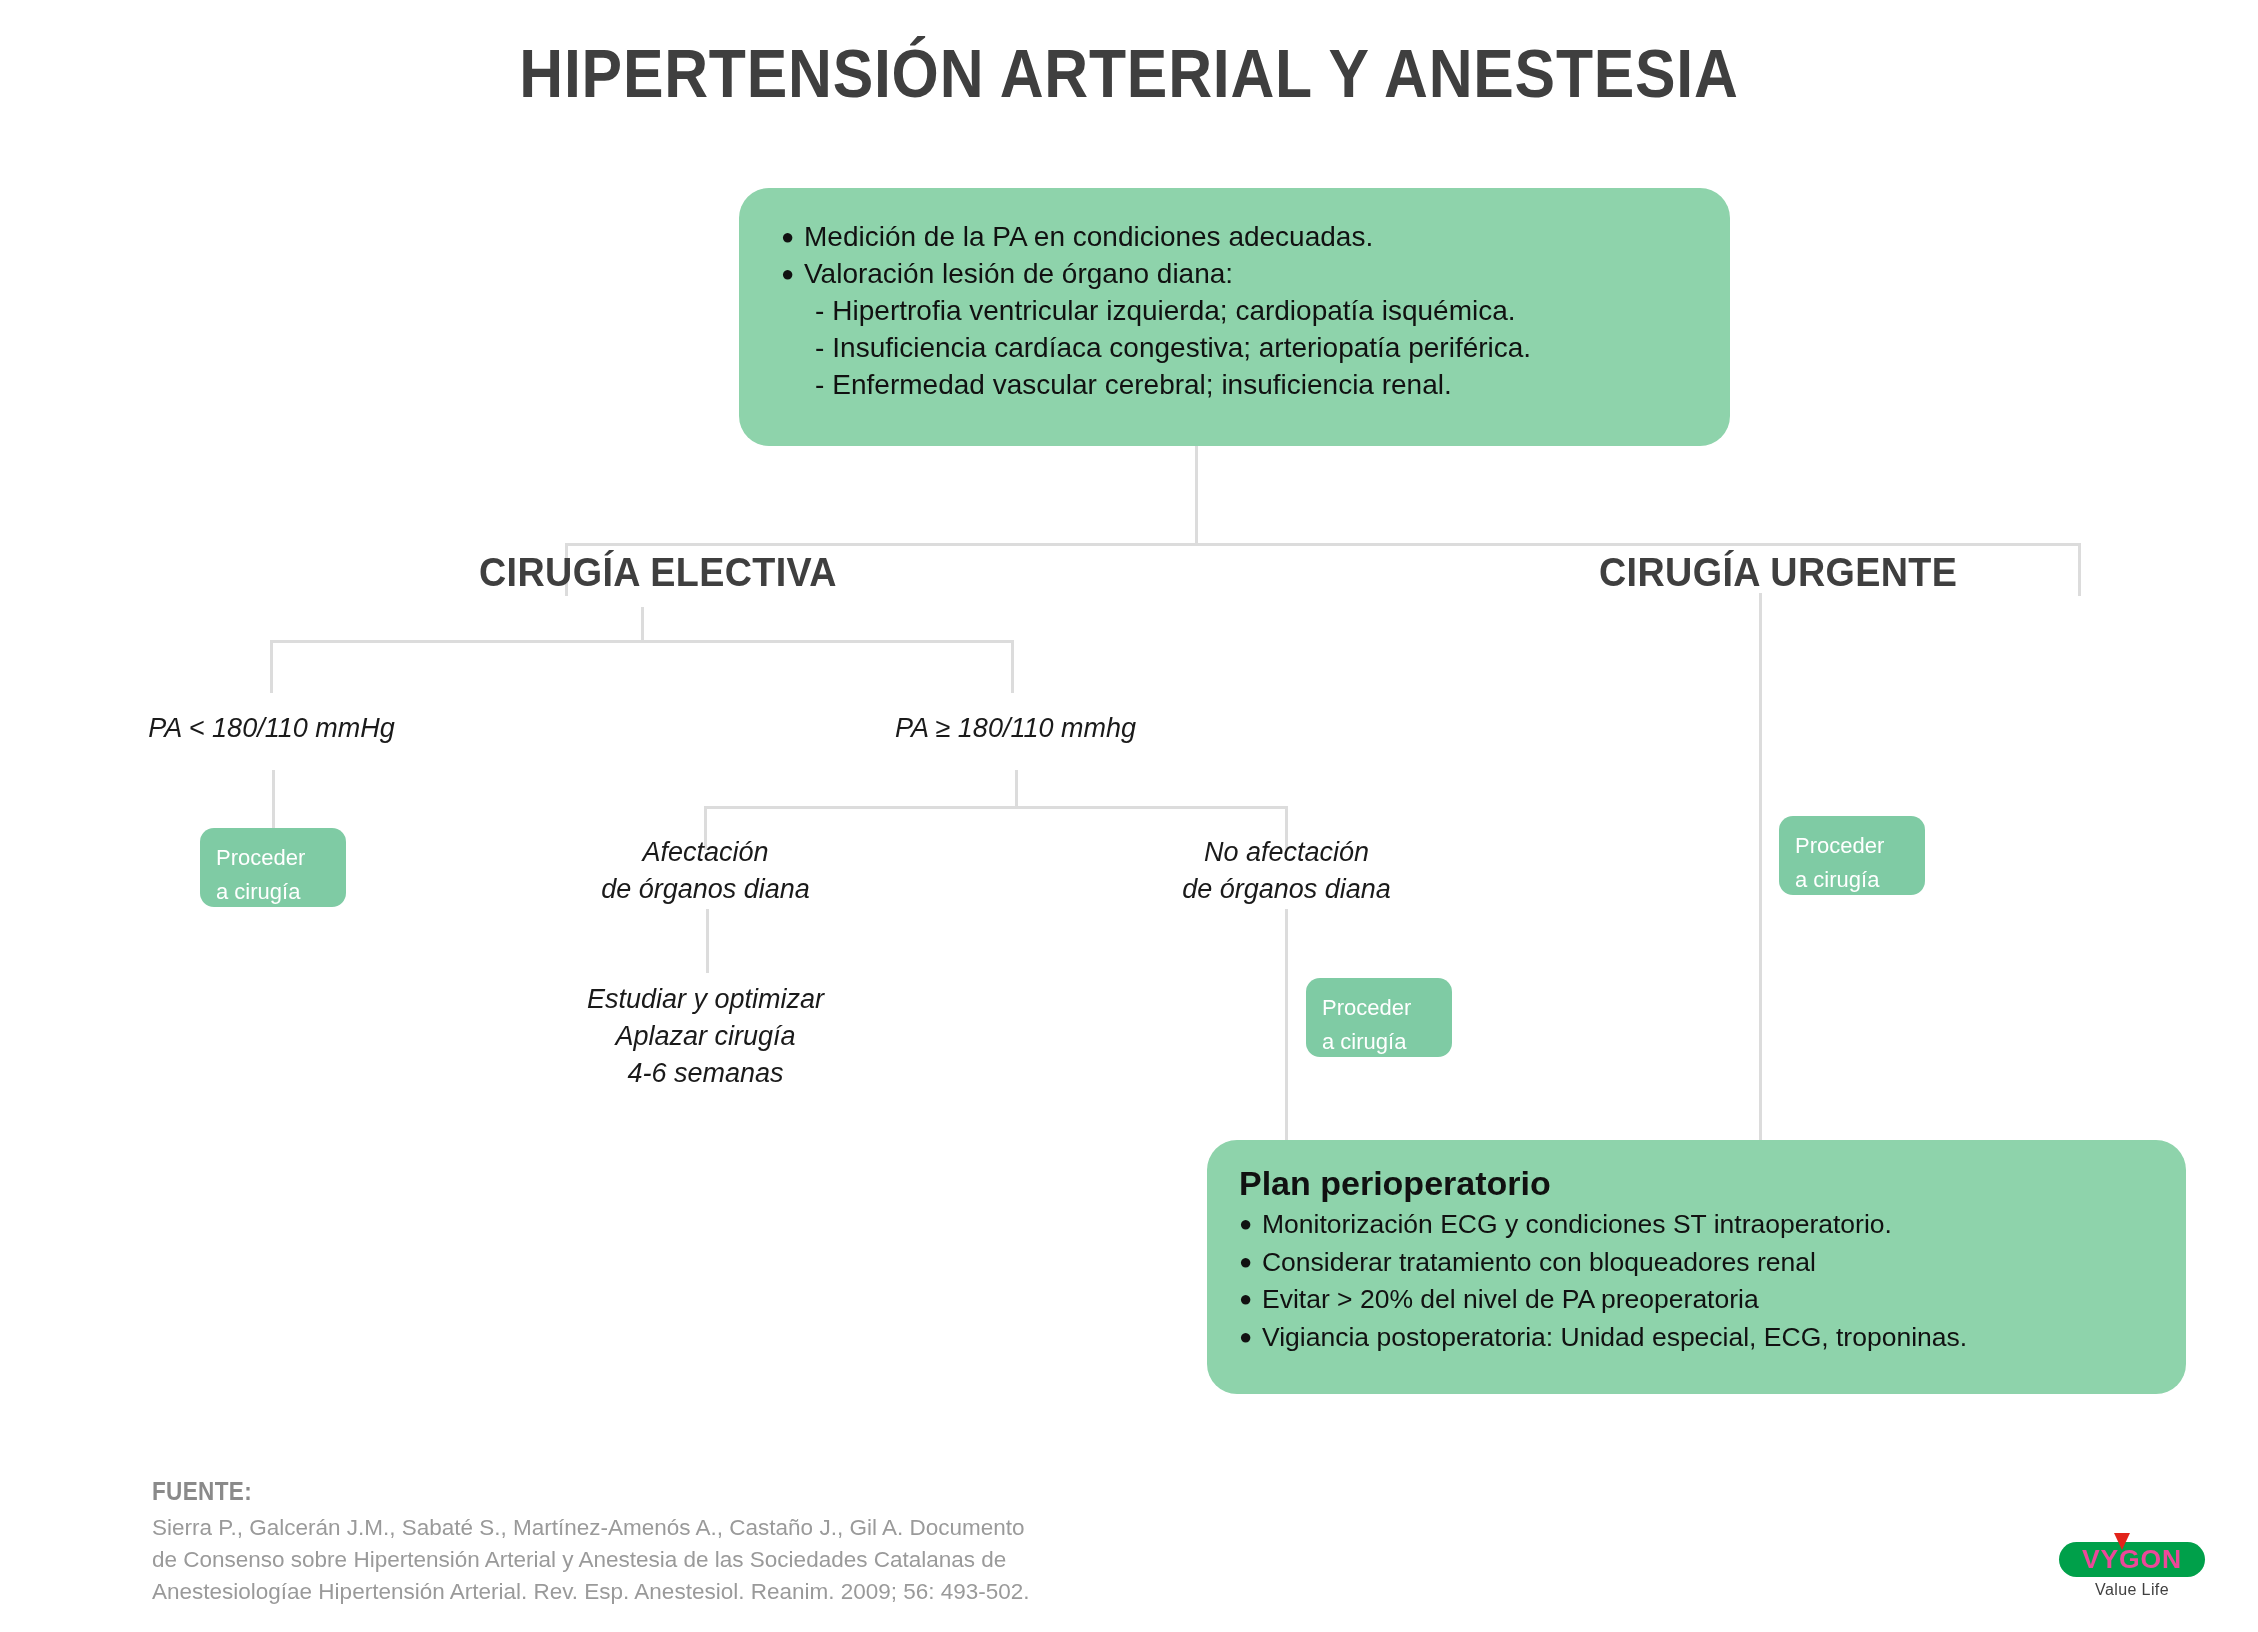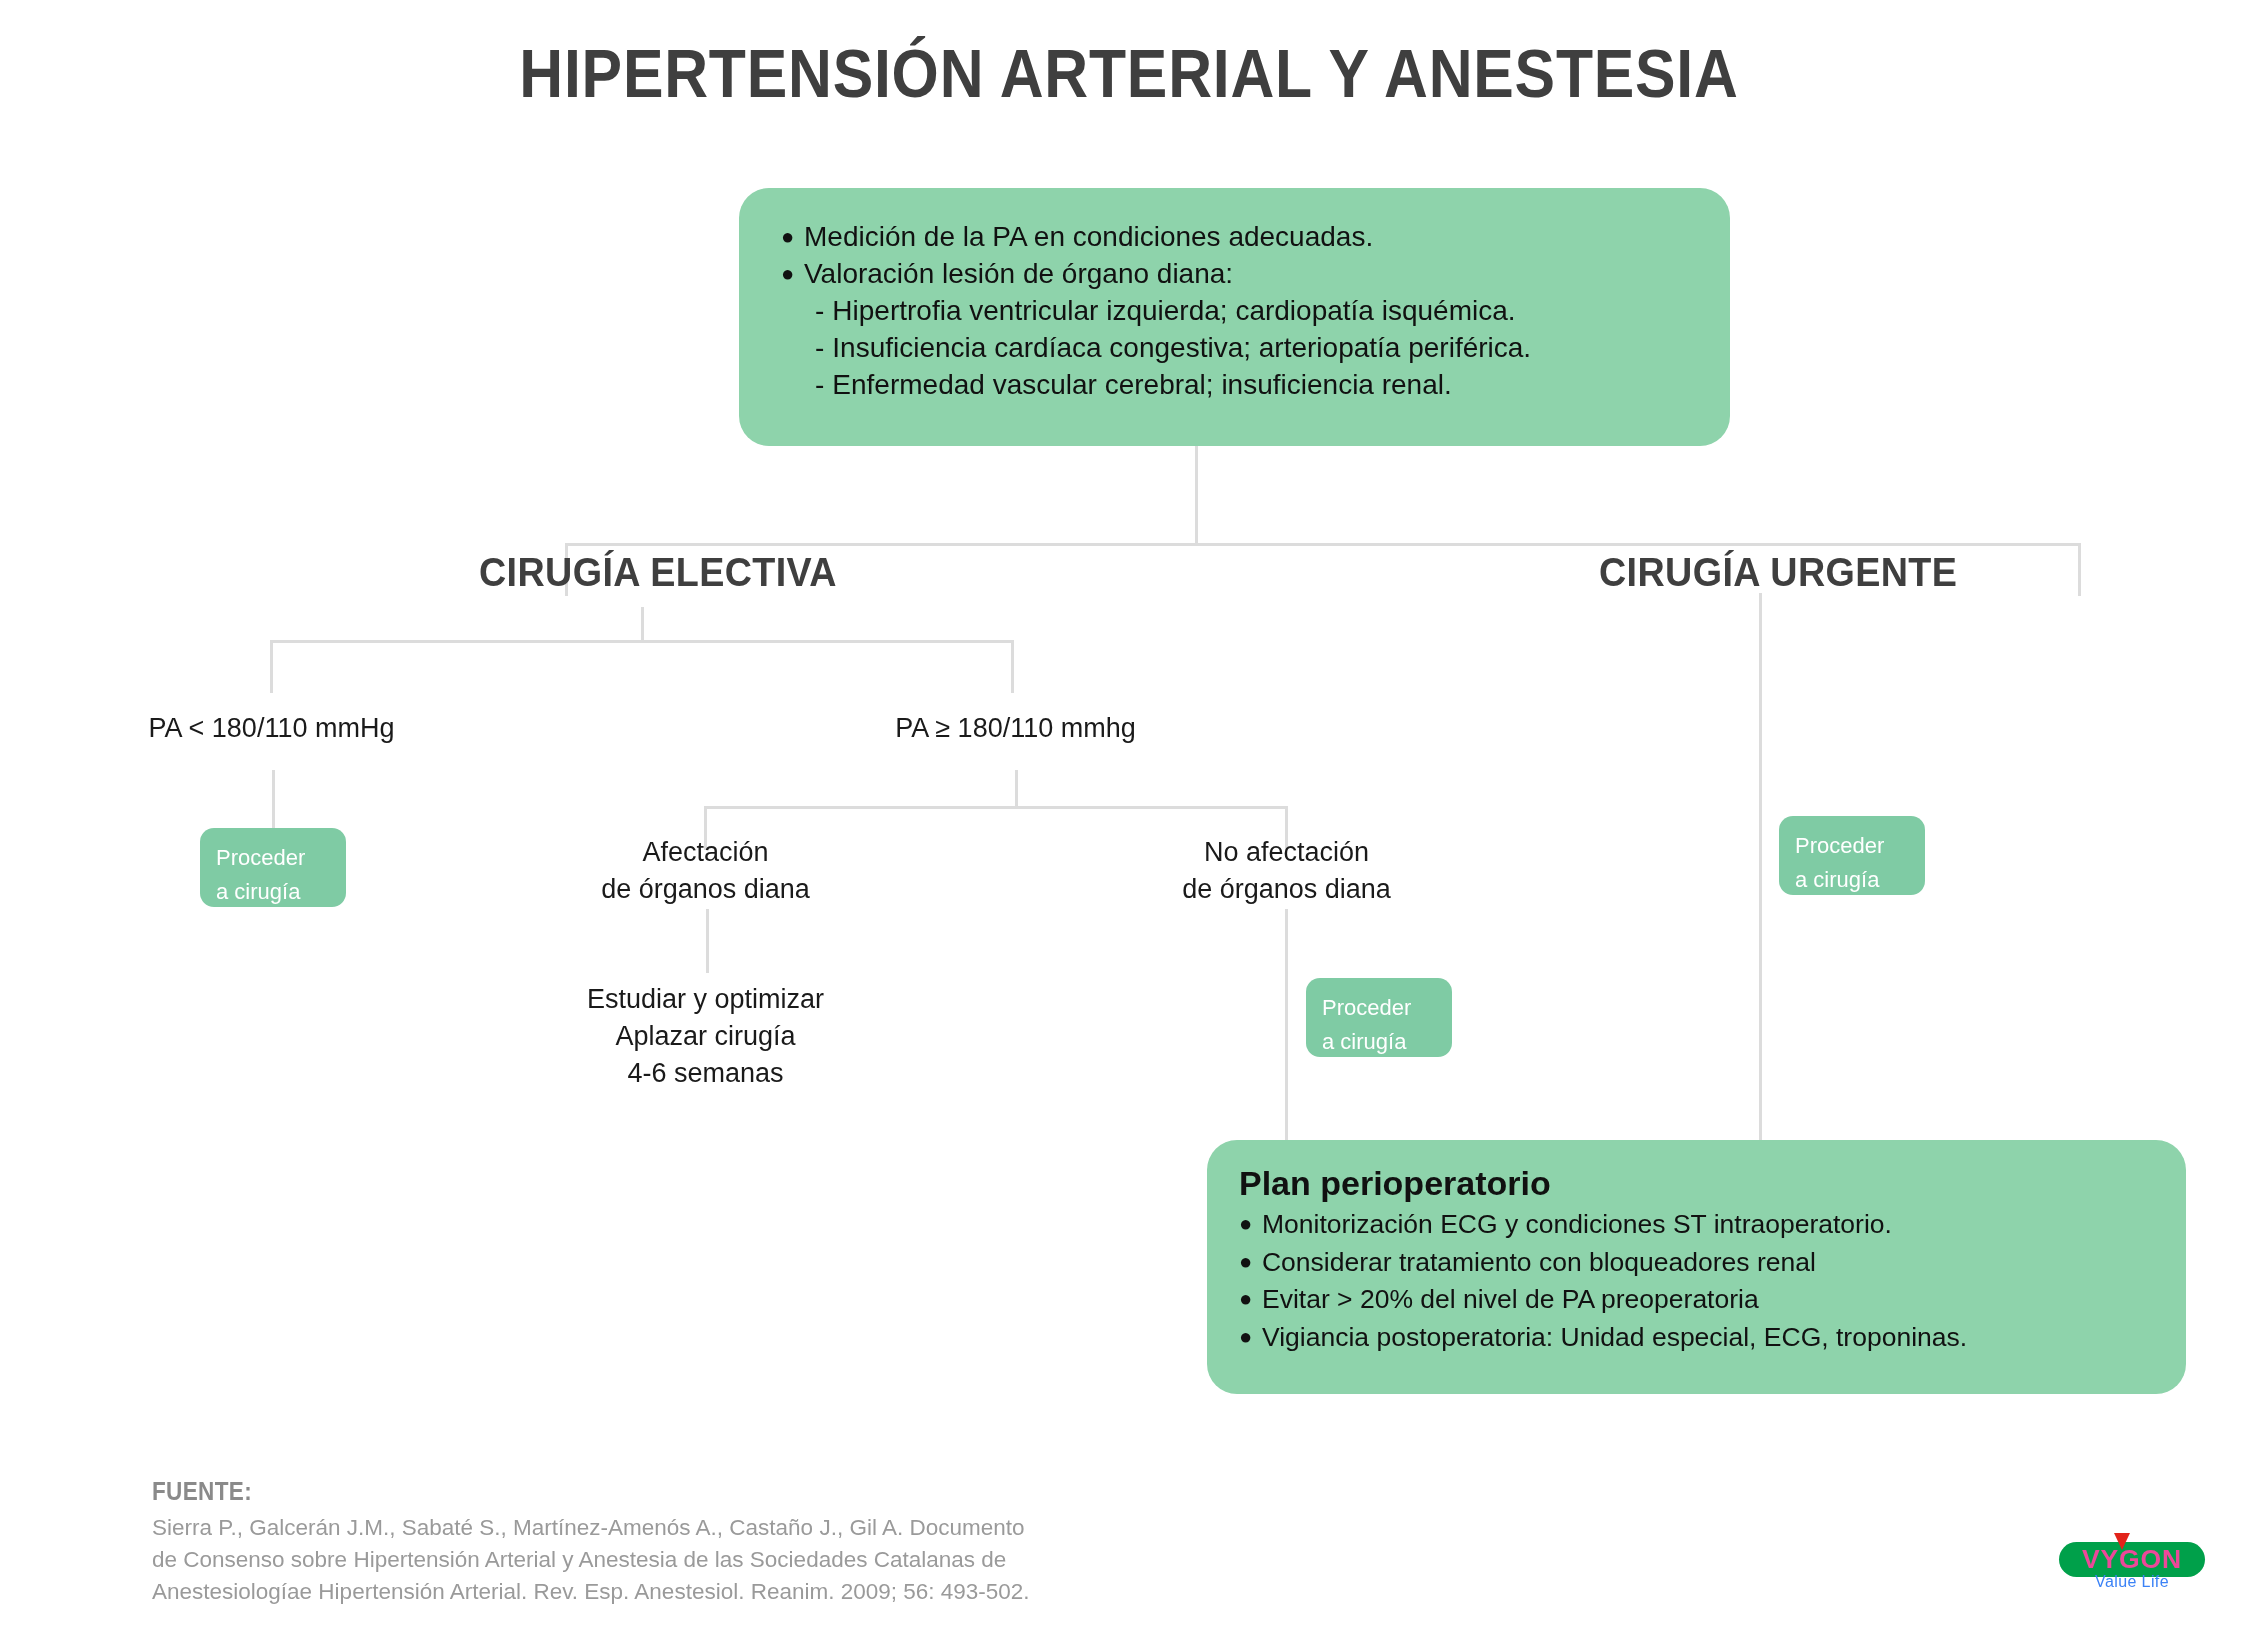--- a/index.html
+++ b/index.html
@@ -102,20 +102,21 @@
   #head-urgente  { left: 1599px; top: 549px; transform-origin: left top; }
 
   
   .node-text {
     position: absolute;
     font-size: 27px;
     line-height: 37px;
     color: #1a1a1a;
     text-align: center;
     white-space: pre-line;
+    font-style: italic;
   }
 
   
   .pill {
     position: absolute;
     background: #7fcba4;
     border-radius: 14px;
     color: #ffffff;
     font-size: 22px;
     line-height: 34px;
@@ -194,24 +195,24 @@
     top: 0px;
     width: 0;
     height: 0;
     border-left: 8px solid transparent;
     border-right: 8px solid transparent;
     border-top: 17px solid #e2231a;
   }
   #logo-tag {
     position: absolute;
     left: 0;
-    top: 40px;
-    width: 146px;
-    text-align: center;
-    color: #3b82f6;
+    top: 48px;
+    width: 146px;
+    text-align: center;
+    color: #404040;
     font-size: 16px;
     letter-spacing: 0.4px;
   }
 </style>
 </head>
 <body>
 
 <div id="canvas">
 
   <div class="title">HIPERTENSIÓN ARTERIAL Y ANESTESIA</div>

